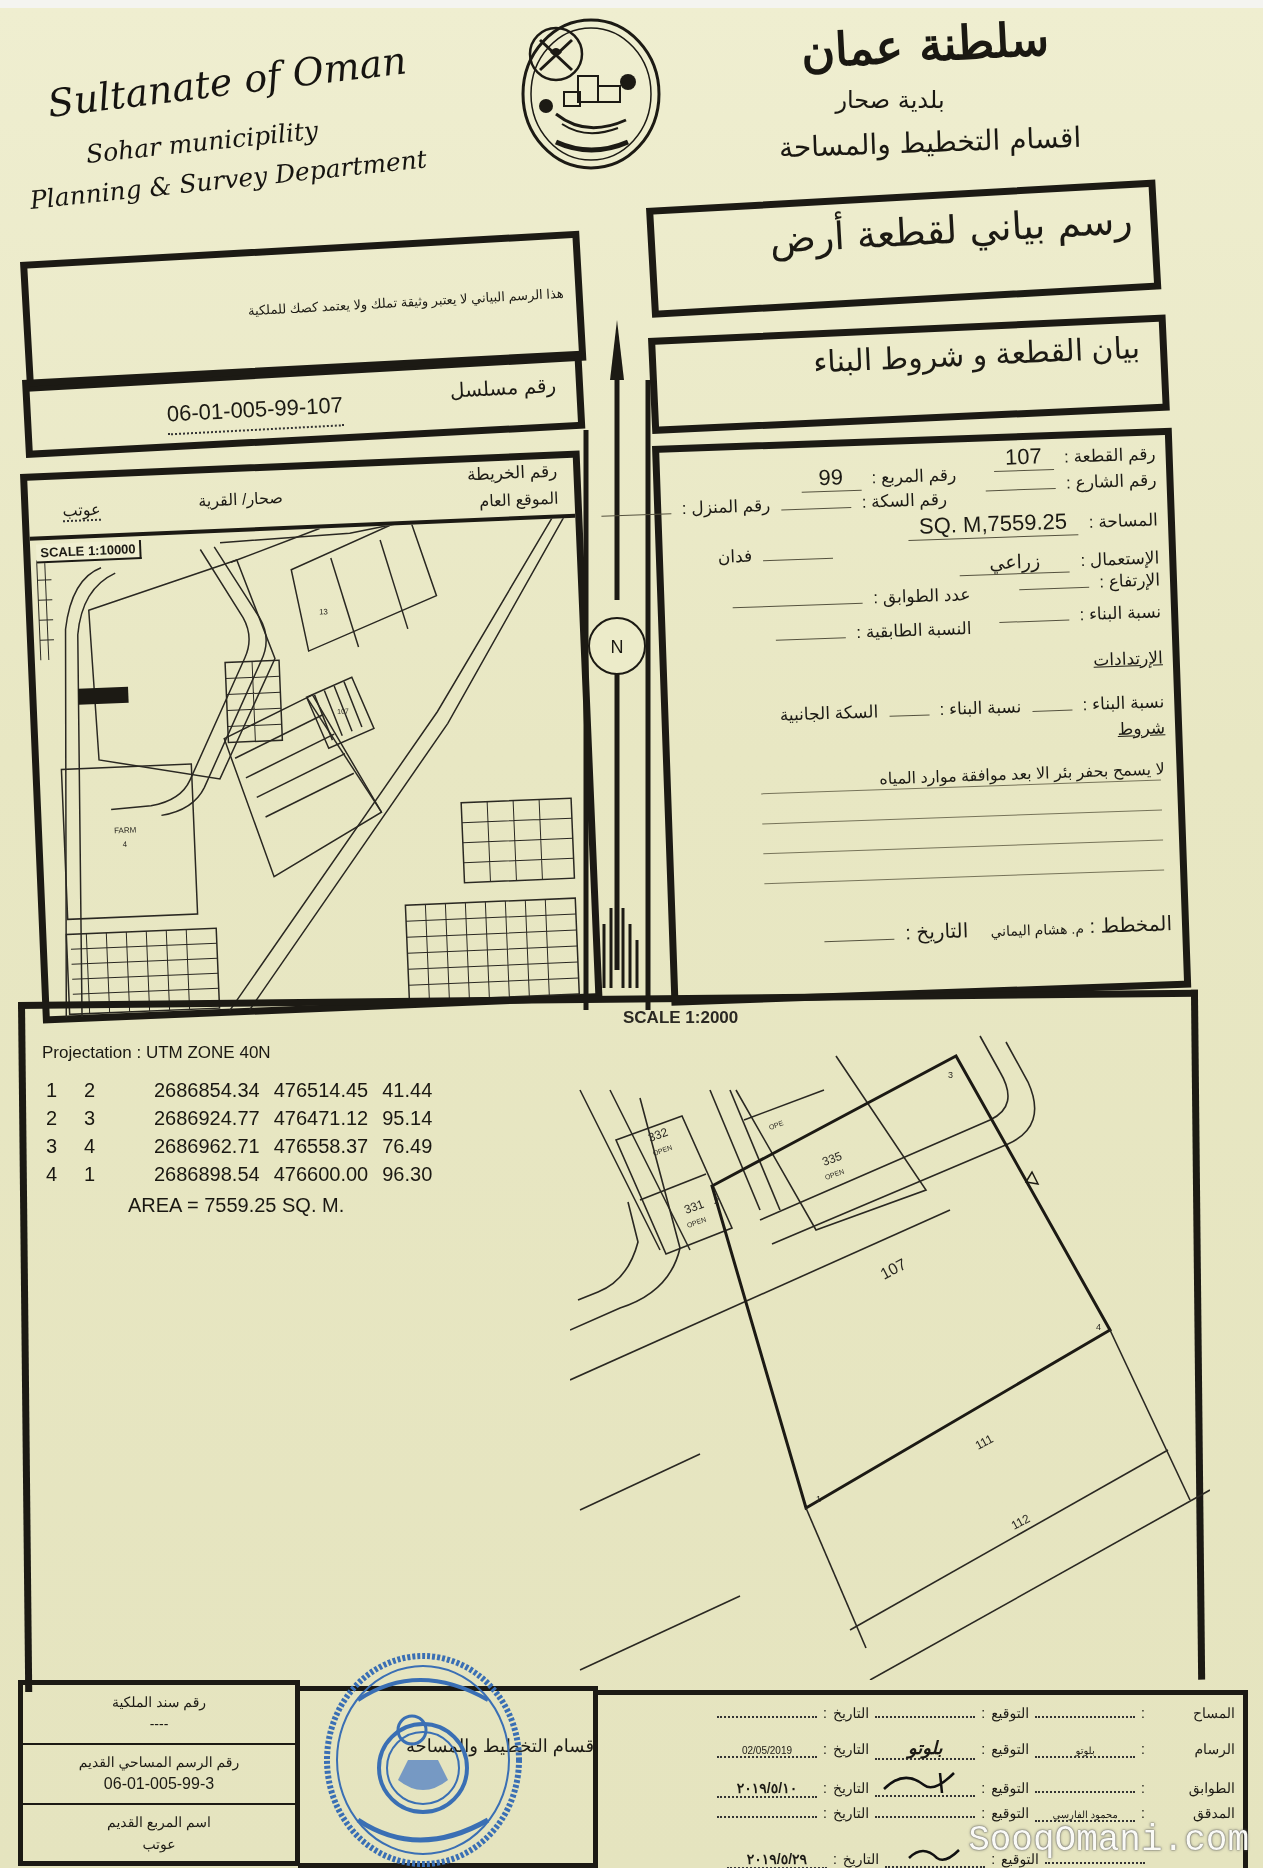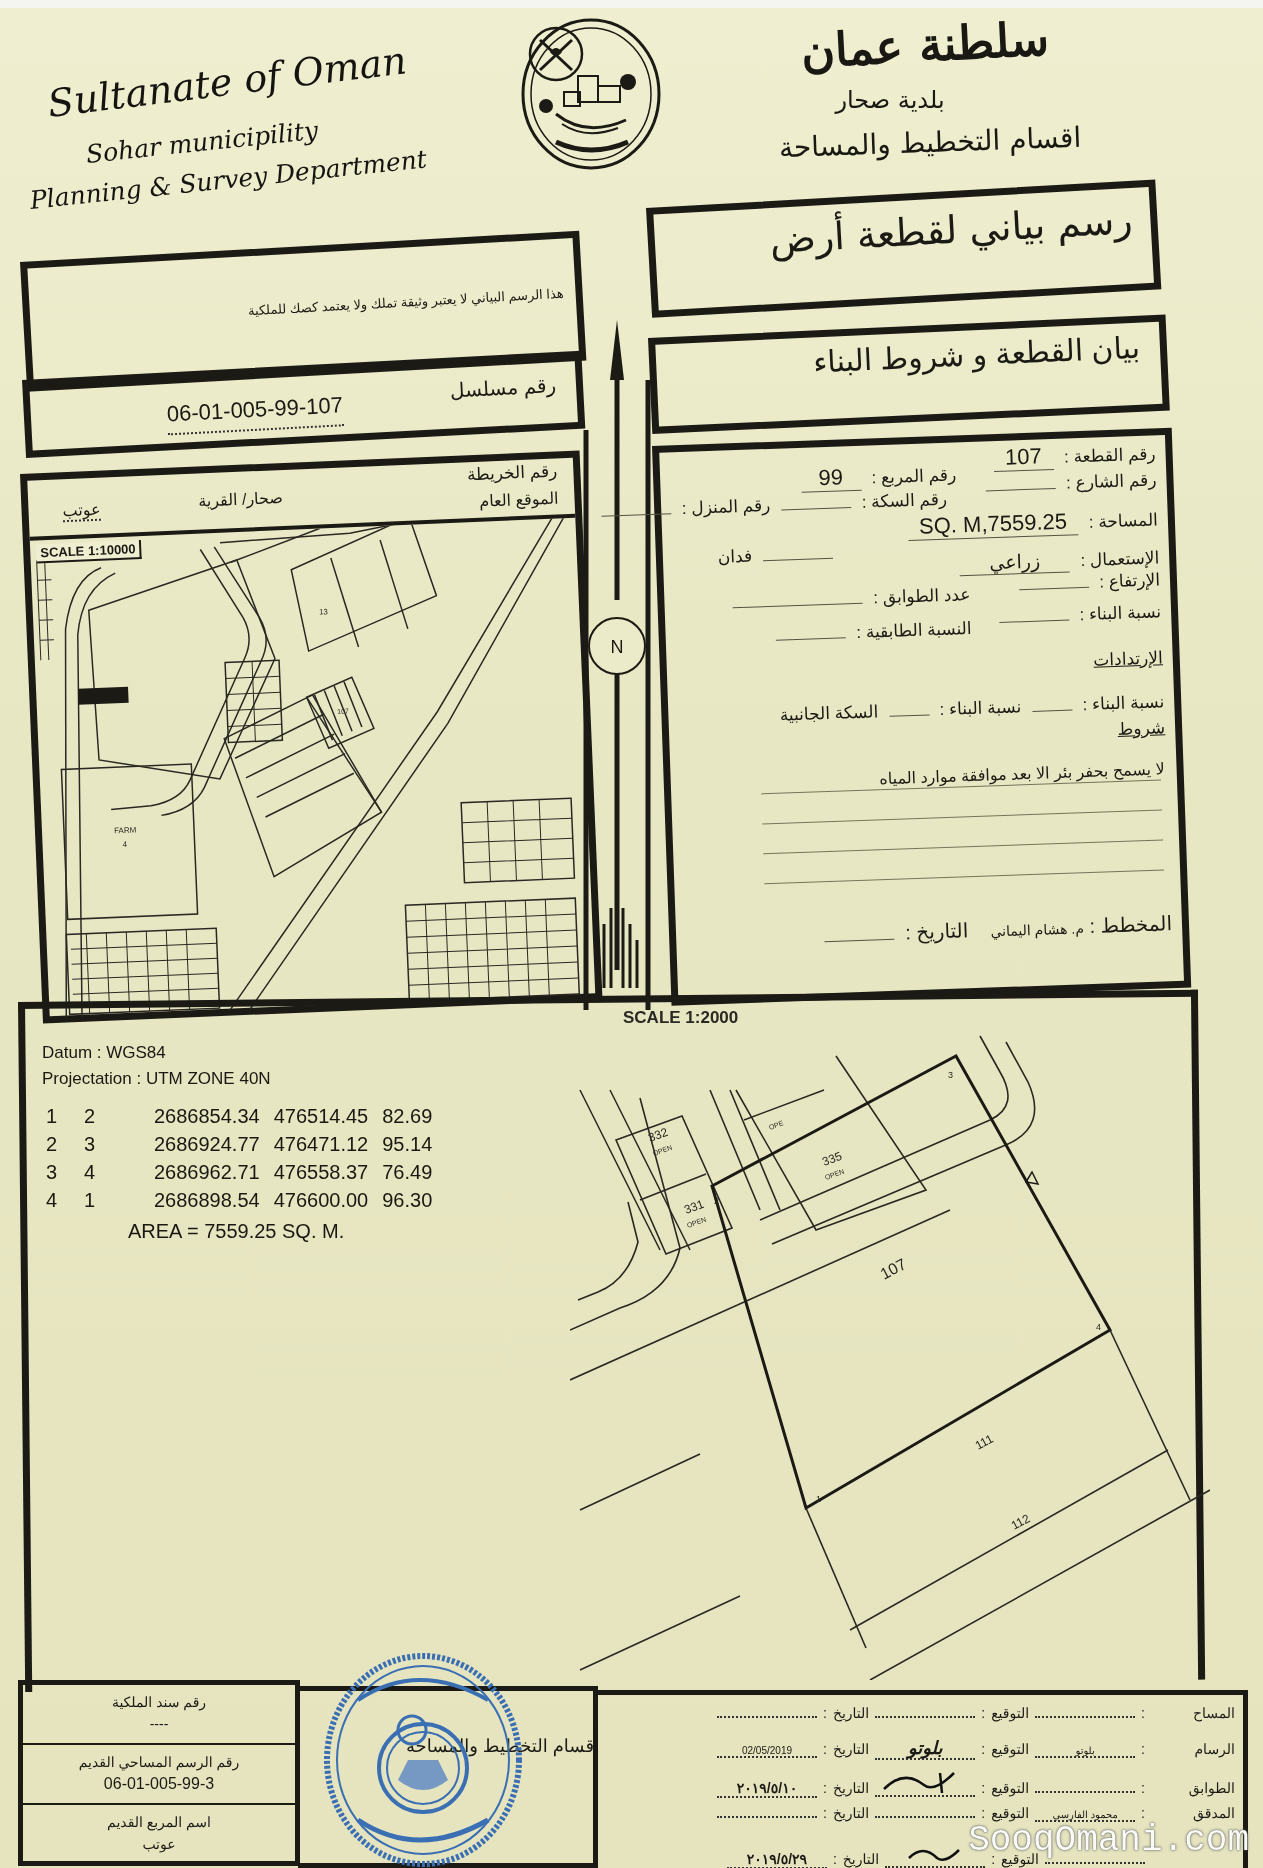--- a/index.html
+++ b/index.html
@@ -290,30 +290,29 @@
     &nbsp;&nbsp;
     <span>التاريخ</span> :
     <span class="dash"></span>
   </div>
 </div>
 
 <div class="lower"></div>
 <div class="scale2">SCALE 1:2000</div>
 
 <div class="coord">
-  <div class="meta">Datum : WGS84</div>
   <div class="meta">Projectation : UTM ZONE 40N</div>
   <table class="ctable">
     <tbody>
     <tr>
       <td class="c0">1</td>
       <td class="c1">2</td>
       <td>2686854.34</td>
       <td>476514.45</td>
-      <td>82.69</td>
+      <td>41.44</td>
     </tr>
     <tr>
       <td class="c0">2</td>
       <td class="c1">3</td>
       <td>2686924.77</td>
       <td>476471.12</td>
       <td>95.14</td>
     </tr>
     <tr>
       <td class="c0">3</td>

